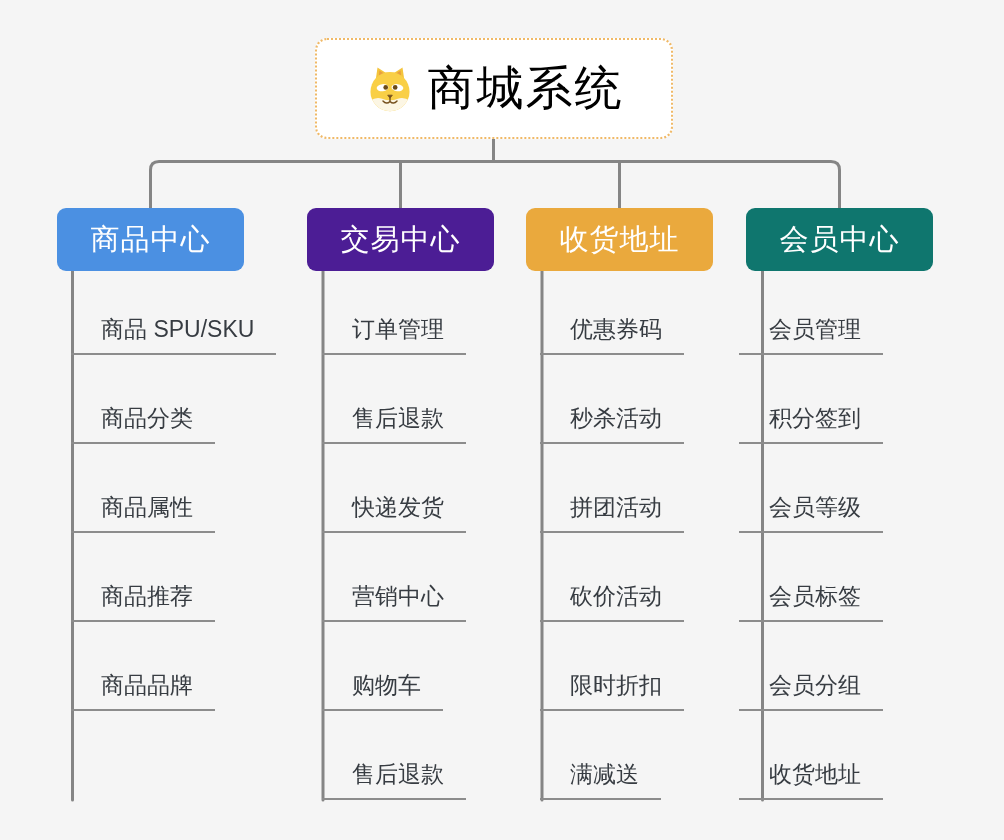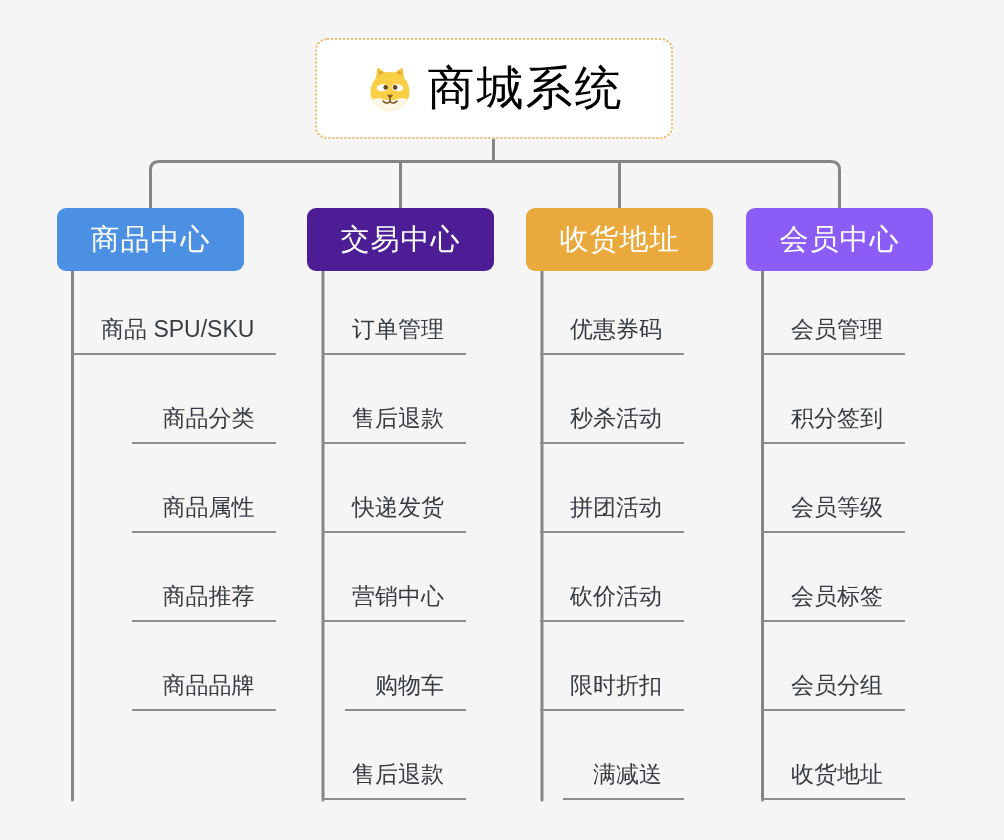--- a/index.html
+++ b/index.html
@@ -25,23 +25,23 @@
     position:absolute; top:208px; width:187px; height:63px;
     border-radius:9px; color:#FFFFFF; font-size:29px; letter-spacing:1px;
     display:flex; align-items:center; justify-content:center;
     box-sizing:border-box;
   }
   .b0 { left:57px; }  .b1 { left:307px; }  .b2 { left:526px; }  .b3 { left:746px; }
 
   
   .col {
     position:absolute; top:266px;
-    display:flex; flex-direction:column; align-items:flex-end;
+    display:flex; flex-direction:column; align-items:flex-start;
   }
-  .c0 { left:71px; } .c1 { left:322px; } .c2 { left:540px; } .c3 { left:761px; }
+  .c0 { left:71px; } .c1 { left:322px; } .c2 { left:540px; } .c3 { left:739px; }
   .item {
     height:89px; box-sizing:border-box;
     display:flex; align-items:flex-end;
     padding:0 22px 8px 30px;
     border-bottom:2px solid #8C8C8C;
     font-size:23px; color:#373C42; white-space:nowrap;
   }
 </style>
 </head>
 <body>
@@ -83,21 +83,21 @@
     <path d="M29 38.5 h6 l-3 4 Z" fill="#76511F" stroke="#76511F" stroke-width="1" stroke-linejoin="round"></path>
     <path d="M32 42 V 46" stroke="#76511F" stroke-width="1.8" fill="none" stroke-linecap="round"></path>
     <path d="M23 46 q4.5 5 9 0.5 q4.5 4.5 9 -0.5" stroke="#76511F" stroke-width="1.8" fill="none" stroke-linecap="round"></path>
   </svg>
   <span class="root-title">商城系统</span>
 </div>
 
 <div class="branch b0" style="background: rgb(75, 144, 226);">商品中心</div>
 <div class="branch b1" style="background: #4c1d95;">交易中心</div>
 <div class="branch b2" style="background: rgb(234, 169, 61);">收货地址</div>
-<div class="branch b3" style="background: #8b5cf6;">会员中心</div>
+<div class="branch b3" style="background: #0f766e;">会员中心</div>
 
 <div class="col c0">
   <div class="item">商品 SPU/SKU</div>
   <div class="item">商品分类</div>
   <div class="item">商品属性</div>
   <div class="item">商品推荐</div>
   <div class="item">商品品牌</div>
 </div>
 
 <div class="col c1">

